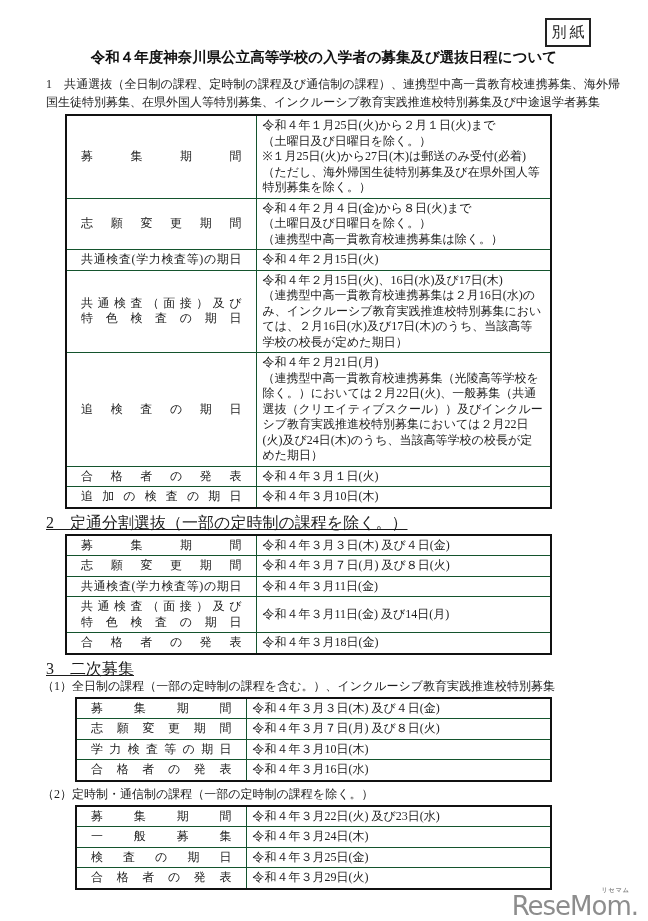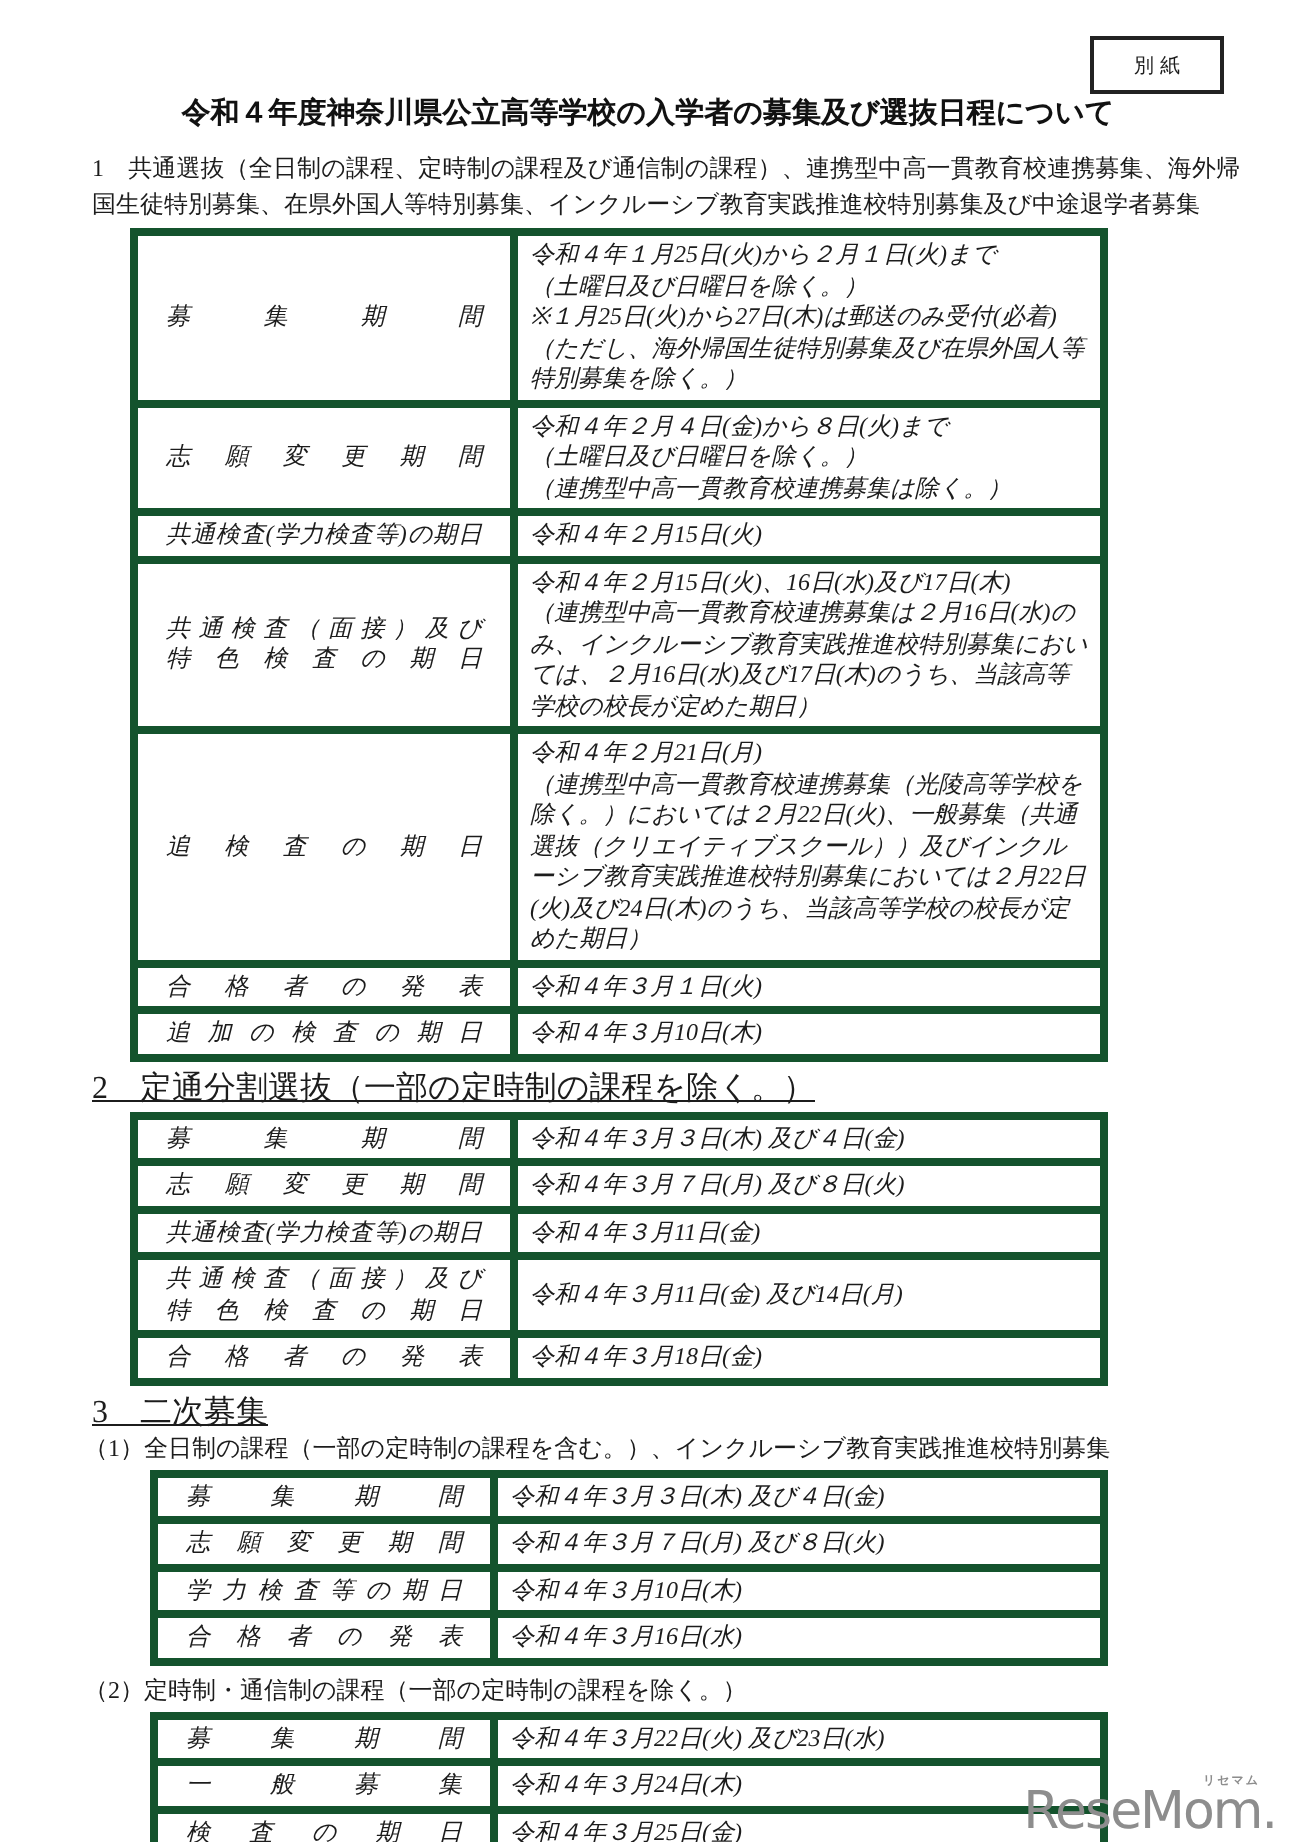--- a/index.html
+++ b/index.html
@@ -2,44 +2,44 @@
 <html><head>
 <meta charset="utf-8">
 <style>
   html,body { margin:0; padding:0; background:#fff; }
   .page {
     position:relative; width:648px; height:921px; background:#ffffff;
     color:#1c1c1c; font-family:"Liberation Serif","DejaVu Serif",serif;
     overflow:hidden;
   }
   .attach {
-    position:absolute; top:18px; left:545px; width:67px; height:29px;
+    position:absolute; top:18px; left:545px; width:46px; height:29px;
     border:2px solid #222; box-sizing:border-box;
     display:flex; align-items:center; justify-content:center;
-    font-size:10px; letter-spacing:3px; padding-left:3px;
+    font-size:15px; letter-spacing:3px; padding-left:3px;
   }
   .title {
     padding-top:48px; text-align:center;
     font-family:"Liberation Sans","DejaVu Sans",sans-serif;
     font-weight:bold; font-size:14.5px; line-height:19px; color:#111;
   }
   .lead {
     margin:8px 0 0 46px; width:574px;
     font-size:12px; line-height:18px; text-align:justify;
   }
   .h2, .h3 { margin:5px 0 0 46px; font-size:16px; line-height:17px;text-decoration:underline; }
   .hsub     { margin:1px 10px 0 42px; font-size:12px; line-height:17px; }
   table.sched {
     border-collapse:collapse; table-layout:fixed;
     margin:3px 0 0 65px; border:2px solid #111;
   }
   table.sched.n3 { margin-left:75px; margin-top:2px; }
   .sched td {
-    border:4px solid #14532d; font-size:12px; line-height:15.5px;
-    vertical-align:middle; box-sizing:border-box;font-style:italic;
+    border:1px solid #14532d; font-size:12px; line-height:15.5px;
+    vertical-align:middle; box-sizing:border-box;
   }
   .lbl {
     text-align:justify; text-align-last:justify; text-justify:inter-character;
     padding:2px 14px; white-space:pre-wrap;
   }
   .val { padding:2px 6px; white-space:pre-wrap; }
   .lbl.sm { font-size:10px; padding:2px 10px; }
   .logo {
     position:absolute; top:886px; right:10px; text-align:right;
     font-family:"DejaVu Sans","Liberation Sans",sans-serif;

